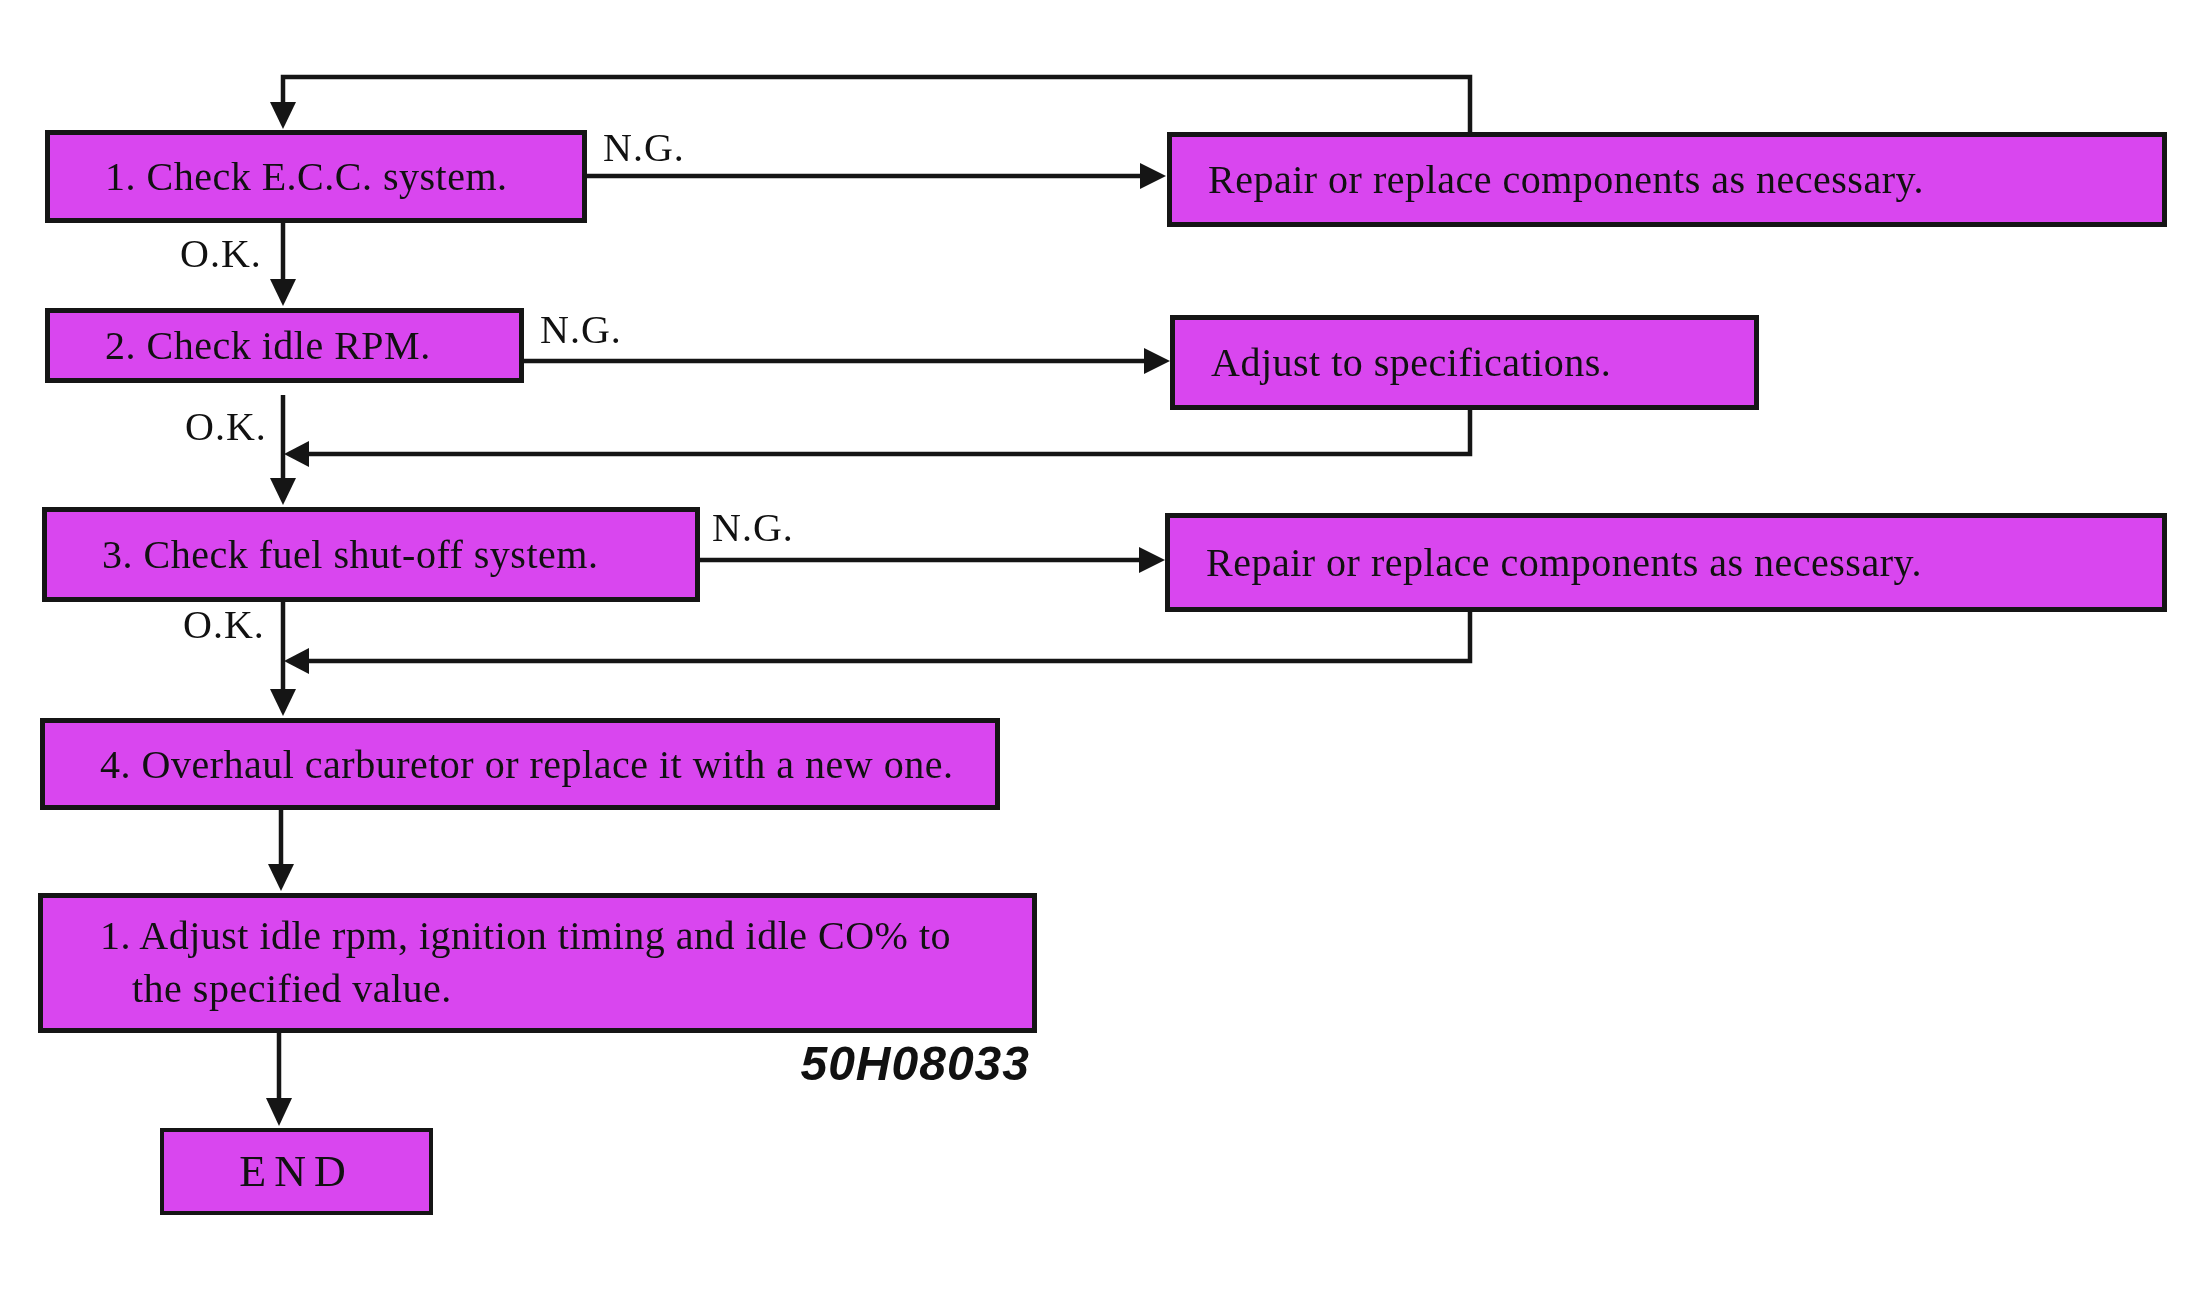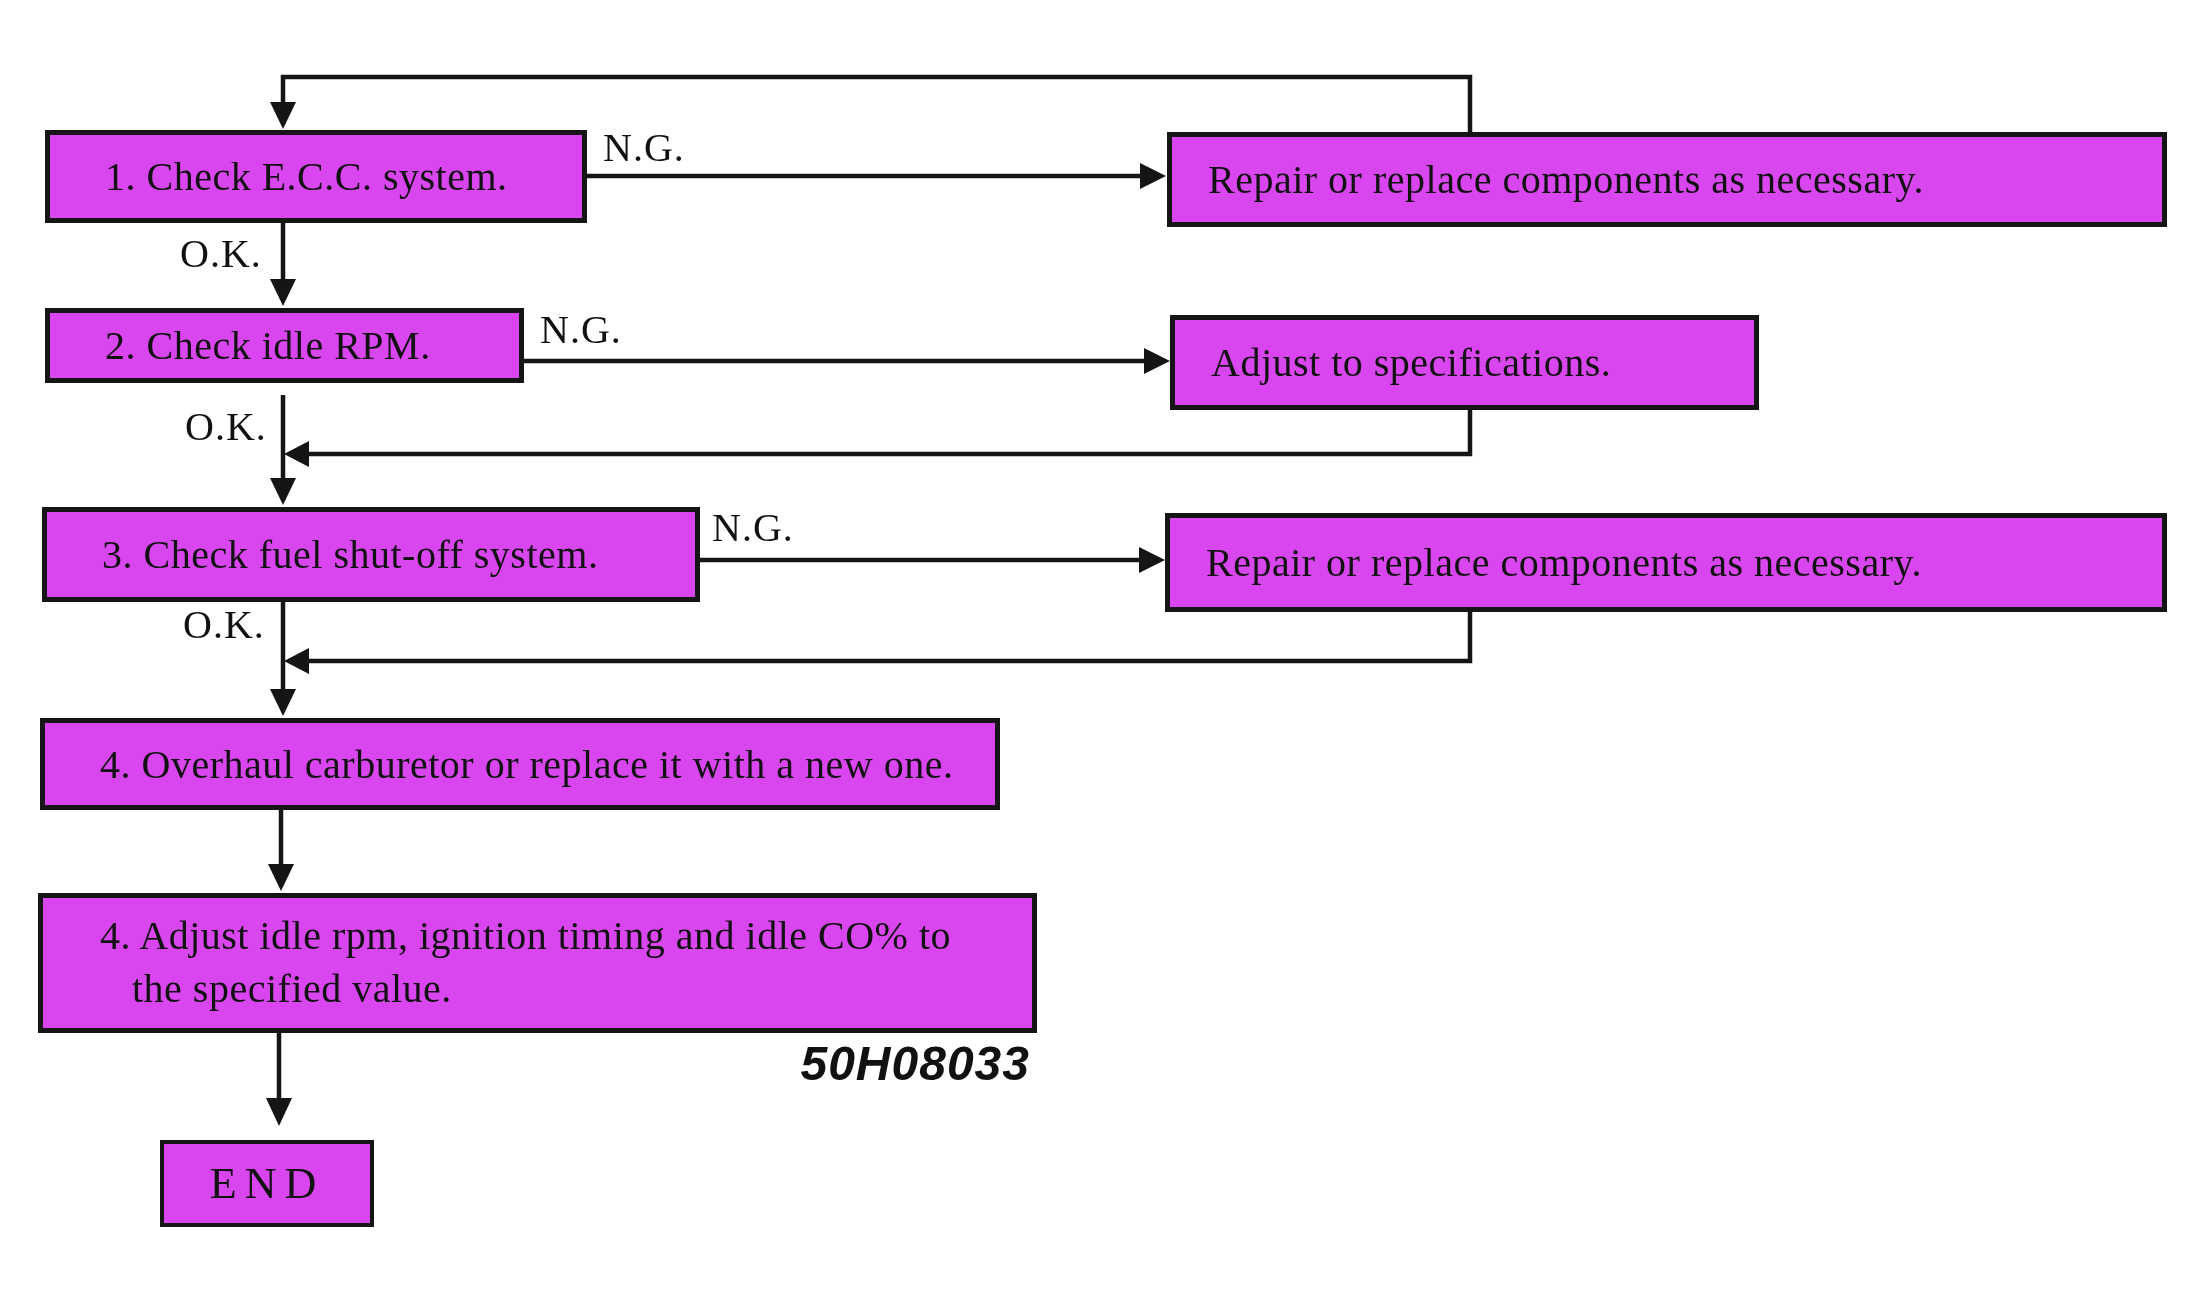--- a/index.html
+++ b/index.html
@@ -51,21 +51,21 @@
   .lbl-ng3{left:712px;top:504px;}
   .lbl-ok3{left:183px;top:601px;}
   #node-step1{left:45px;top:130px;width:542px;height:93px;}
   #node-repair1{left:1167px;top:132px;width:1000px;height:95px;}
   #node-step2{left:45px;top:308px;width:479px;height:75px;}
   #node-adjust{left:1170px;top:315px;width:589px;height:95px;}
   #node-step3{left:42px;top:507px;width:658px;height:95px;}
   #node-repair2{left:1165px;top:513px;width:1002px;height:99px;}
   #node-step4{left:40px;top:718px;width:960px;height:92px;}
   #node-step5{left:38px;top:893px;width:999px;height:140px;}
-  #node-end{left:160px;top:1128px;width:214px;height:87px;margin-top:12px;}
+  #node-end{left:160px;top:1128px;width:273px;height:87px;}
 </style>
 </head>
 <body>
 
 <div id="page">
 
   <svg id="connector-layer" viewBox="0 0 2207 1295" xmlns="http://www.w3.org/2000/svg">
 
     <g>
       <path class="edge-line" d="M1470,132 V77 H283 V103"></path>
@@ -145,21 +145,21 @@
 
   <div class="node action" id="node-repair2">
     <span>Repair or replace components as necessary.</span>
   </div>
 
   <div class="node step" id="node-step4">
     <span>4. Overhaul carburetor or replace it with a new one.</span>
   </div>
 
   <div class="node multiline" id="node-step5">
-    <span class="line1">4. Adjust idle rpm, ignition timing and idle CO% to</span>
+    <span class="line1">1. Adjust idle rpm, ignition timing and idle CO% to</span>
     <span class="line2">the specified value.</span>
   </div>
 
   <div class="node terminal" id="node-end">
     <span>END</span>
   </div>
 
   <div class="edge-label lbl-ng1">N.G.</div>
   <div class="edge-label lbl-ok1">O.K.</div>
   <div class="edge-label lbl-ng2">N.G.</div>

